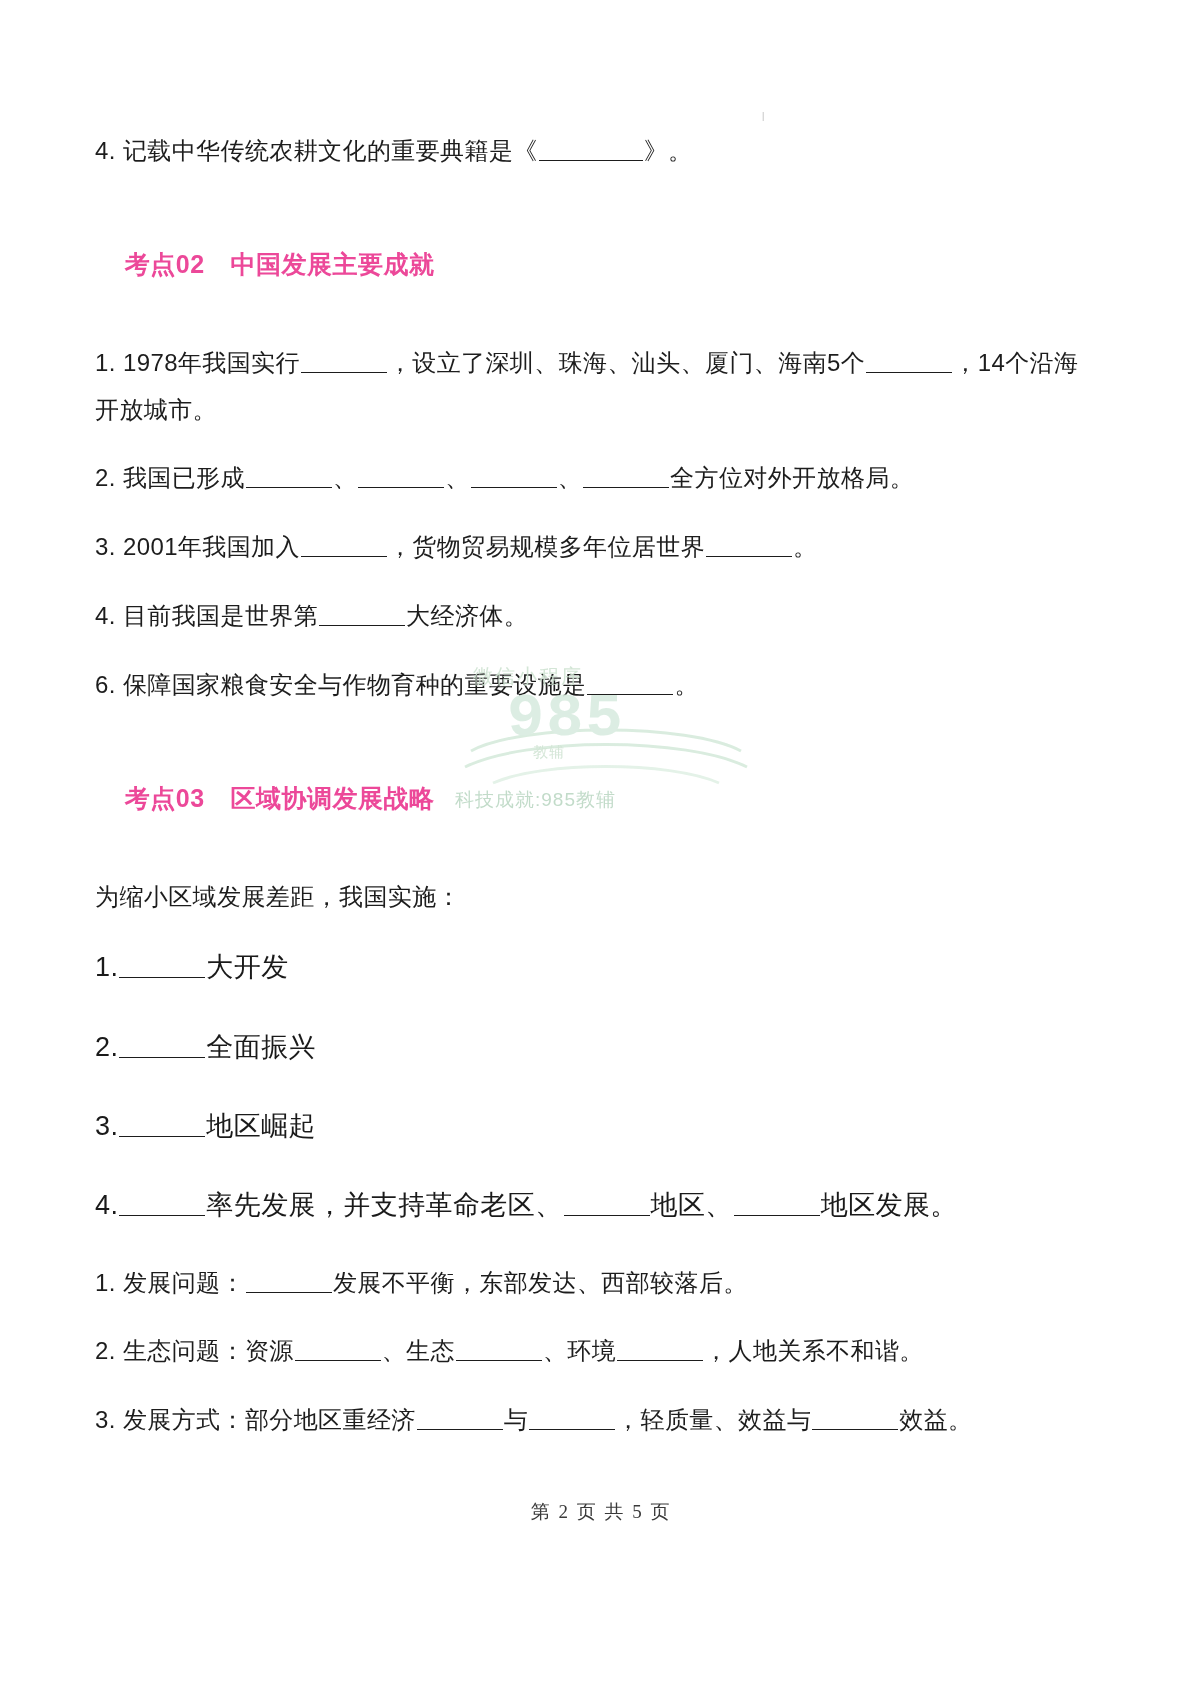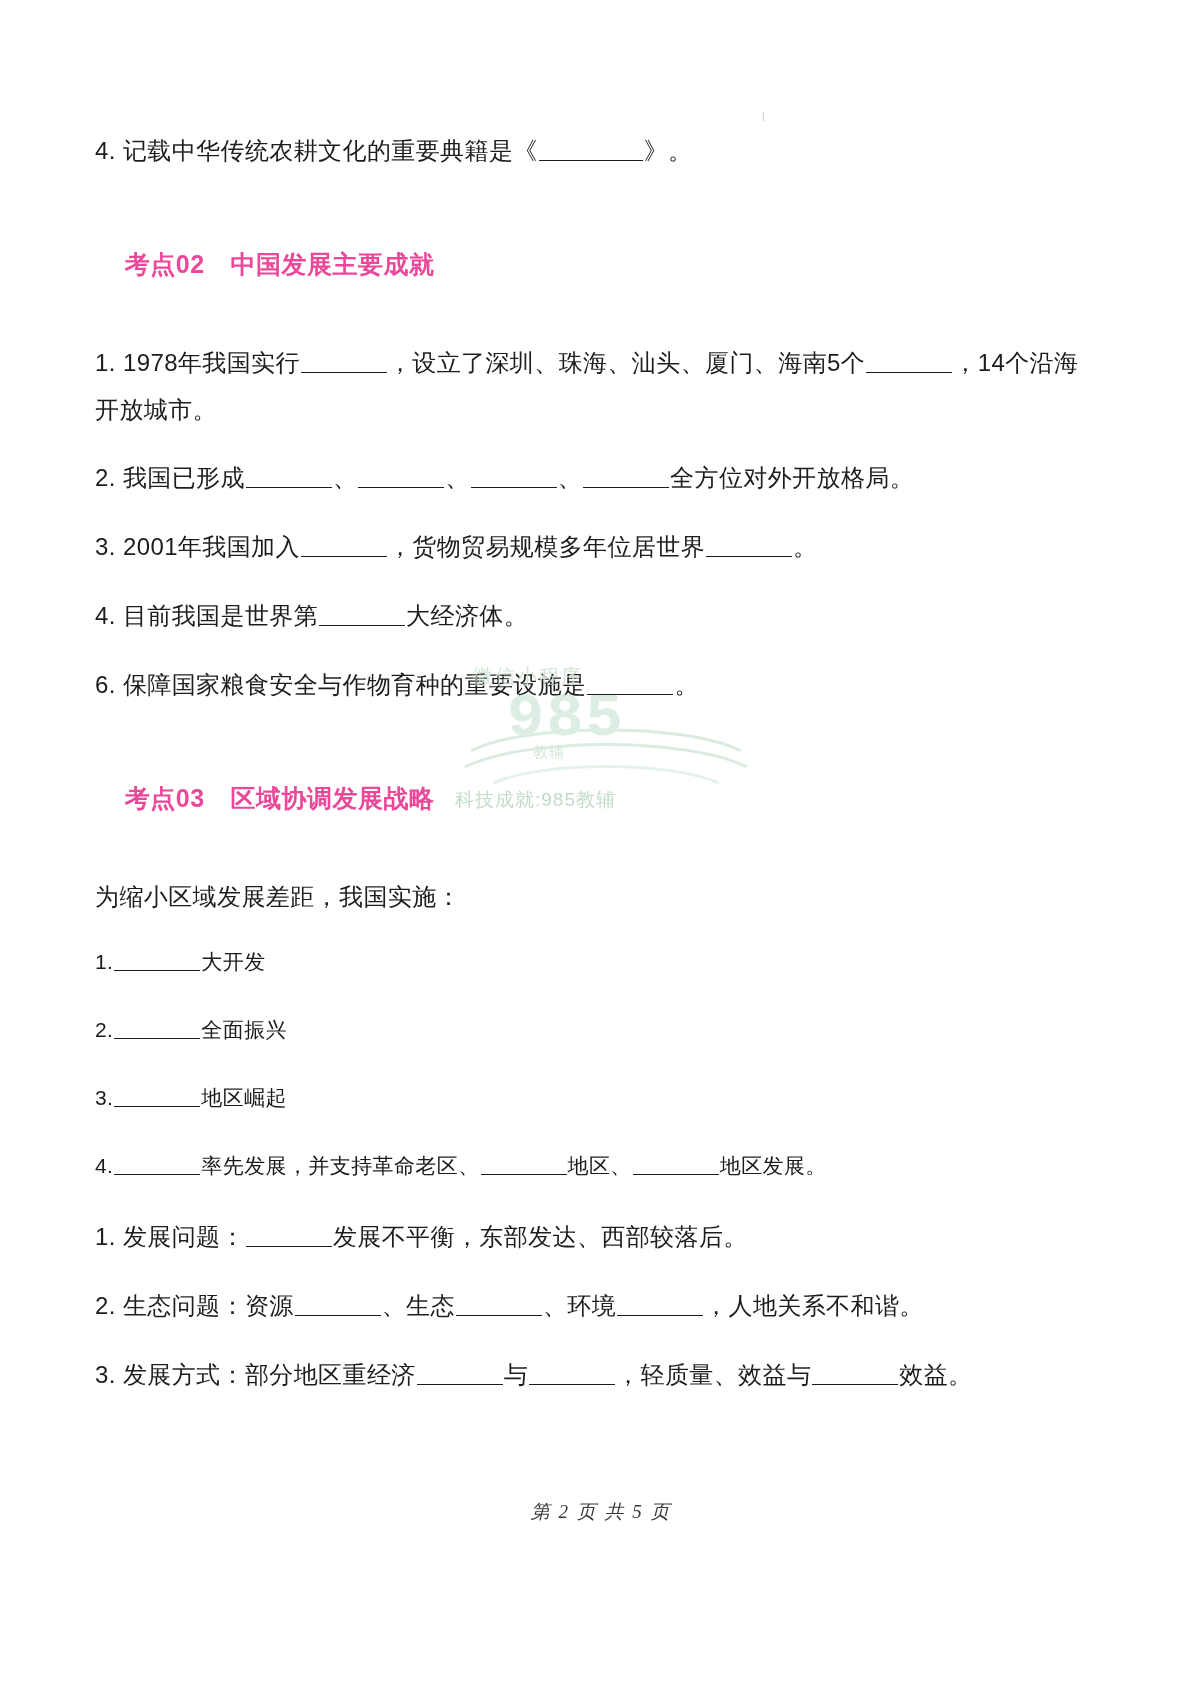--- a/index.html
+++ b/index.html
@@ -51,36 +51,35 @@
     display: inline-block;
     border-bottom: 1.6px solid #1d1d1d;
     min-width: 86px;
     height: 1.05em;
     vertical-align: -2px;
     margin: 0 1px;
   }
   .blank.w-mid { min-width: 86px; }
   .blank.w-long { min-width: 104px; }
   .list-line {
-    font-size: 21px;
+    font-size: 27px;
     line-height: 1.9;
     margin: 0 0 28px 0;
     letter-spacing: 0.4px;
   }
   .footer {
     position: absolute;
     left: 12px;
     right: 0;
     bottom: 158px;
     text-align: center;
     font-size: 19px;
     color: #3a3a3a;
     letter-spacing: 2px;
     font-family: "Liberation Serif", "DejaVu Serif", serif;
-    font-style: italic;
   }
   
   .watermark {
     position: absolute;
     left: 455px;
     top: 655px;
     width: 300px;
     height: 170px;
     pointer-events: none;
     opacity: 0.9;

